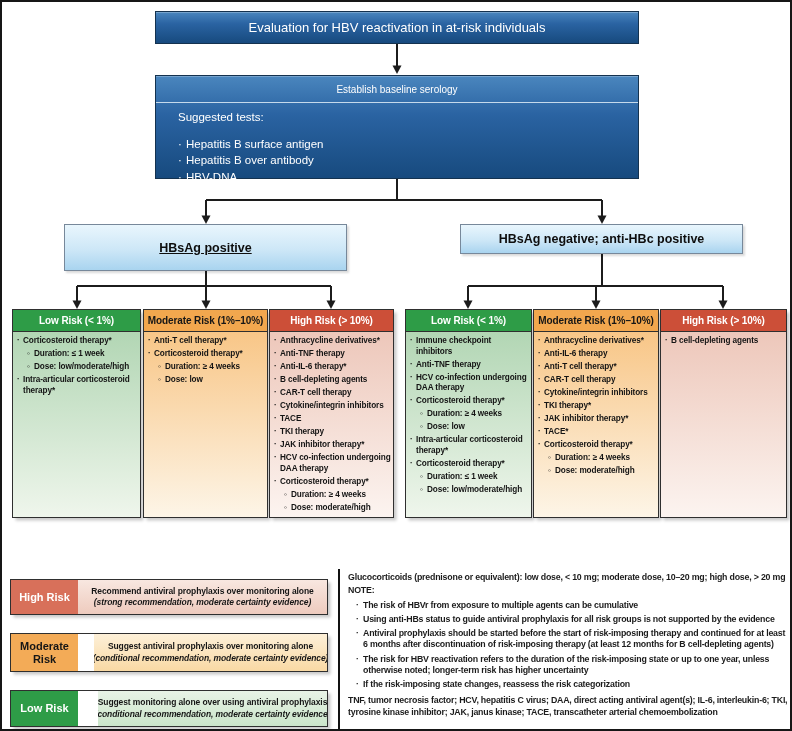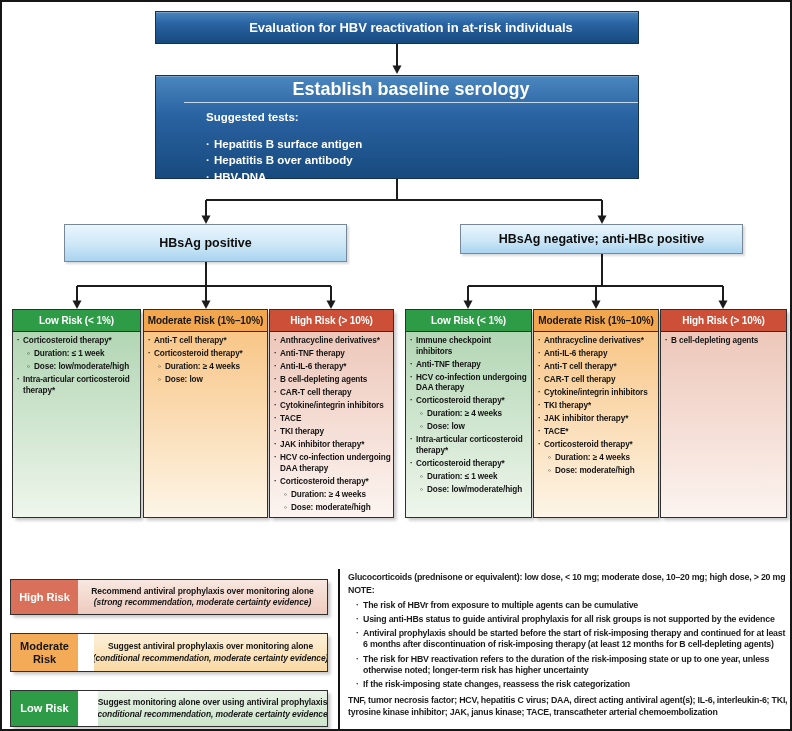--- a/index.html
+++ b/index.html
@@ -7,42 +7,41 @@
     position:relative;width:792px;height:731px;background:#fff;
     box-sizing:border-box;border:2px solid #161616;overflow:hidden;
     font-family:"Liberation Sans","DejaVu Sans",sans-serif;
   }
   svg.connectors{position:absolute;left:0;top:0;pointer-events:none;}
 
   
   .box-dark{
     position:absolute;box-sizing:border-box;
     background:linear-gradient(180deg,var(--dark-blue-top) 0%,#2a63a2 38%,var(--dark-blue-bottom) 100%);
-    border:1px solid #14324f;color:#fff;font-weight:bold;
+    border:1px solid #14324f;color:#fff;font-weight:normal;
     box-shadow:inset 0 1px 0 rgba(255,255,255,.25);
-    padding-left:28px;
   }
   .title-box{left:153px;top:9px;width:484px;height:33px;display:flex;align-items:center;justify-content:center;font-size:13px;}
   .serology-box{left:153px;top:73px;width:484px;height:104px;}
-  .ser-title{height:26px;display:flex;align-items:center;justify-content:center;font-size:18px;}
+  .ser-title{height:26px;display:flex;align-items:center;justify-content:center;font-size:10px;}
   .ser-divider{height:1px;background:rgba(235,245,252,.8);}
   .ser-body{padding:6px 10px 0 22px;font-size:11.5px;line-height:1.45;}
   .ser-li{display:flex;}
   .ser-li .blt{flex:0 0 8px;}
   .ser-intro{margin-bottom:10px;}
 
   
   .box-lightblue{
     position:absolute;box-sizing:border-box;
     background:linear-gradient(180deg,var(--light-blue-top) 0%,#cde7f7 55%,var(--light-blue-bottom) 100%);
     border:1.5px solid #77889a;color:#0e0e0e;font-weight:bold;font-size:12.5px;
     display:flex;align-items:center;justify-content:center;
     box-shadow:2px 2px 2px rgba(0,0,0,.15);
   }
-  .branch-left{left:62px;top:222px;width:283px;height:38px;}
+  .branch-left{left:62px;top:222px;width:283px;height:47px;text-decoration:underline;}
   .branch-right{left:458px;top:222px;width:283px;height:30px;}
 
   
   .risk-col{
     position:absolute;top:307px;height:209px;box-sizing:border-box;
     border:1.5px solid #2f2f2f;display:flex;flex-direction:column;
     box-shadow:2.5px 2.5px 3px rgba(0,0,0,.22);
   }
   .col-header{
     flex:0 0 22px;display:flex;align-items:center;justify-content:center;

